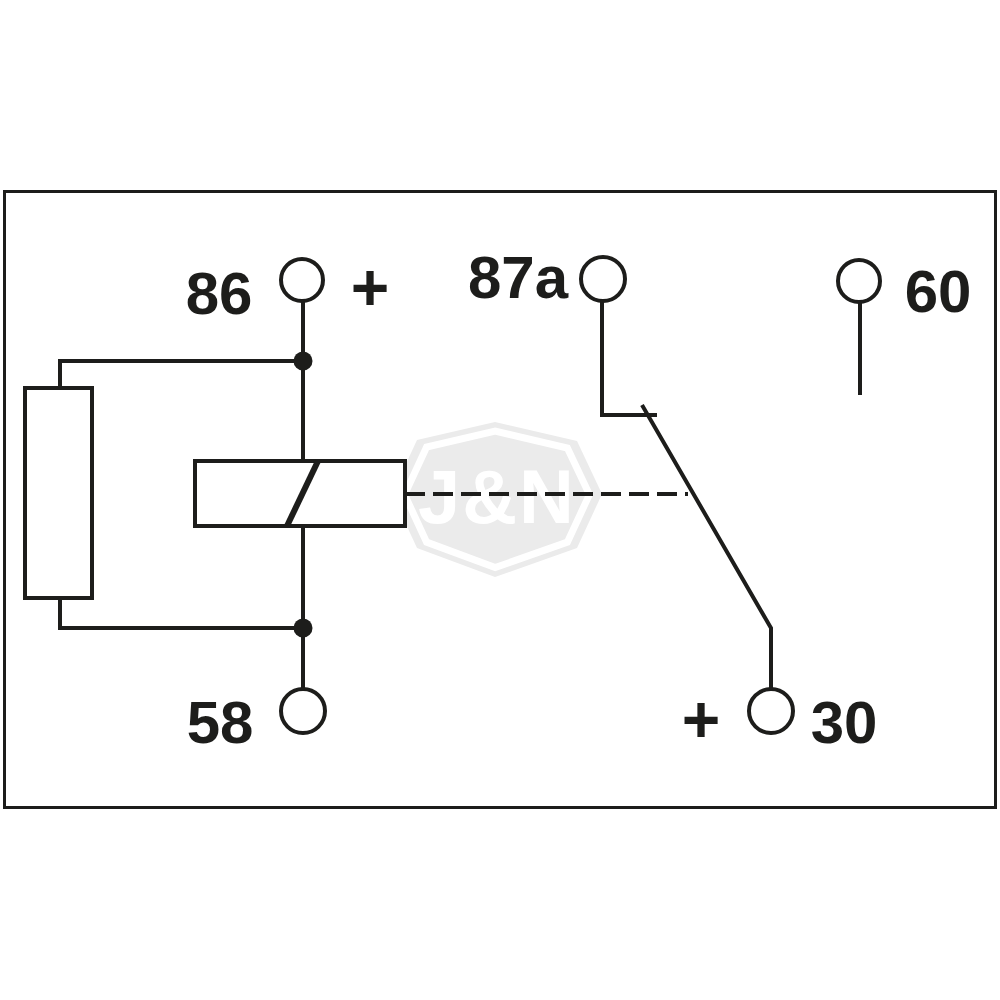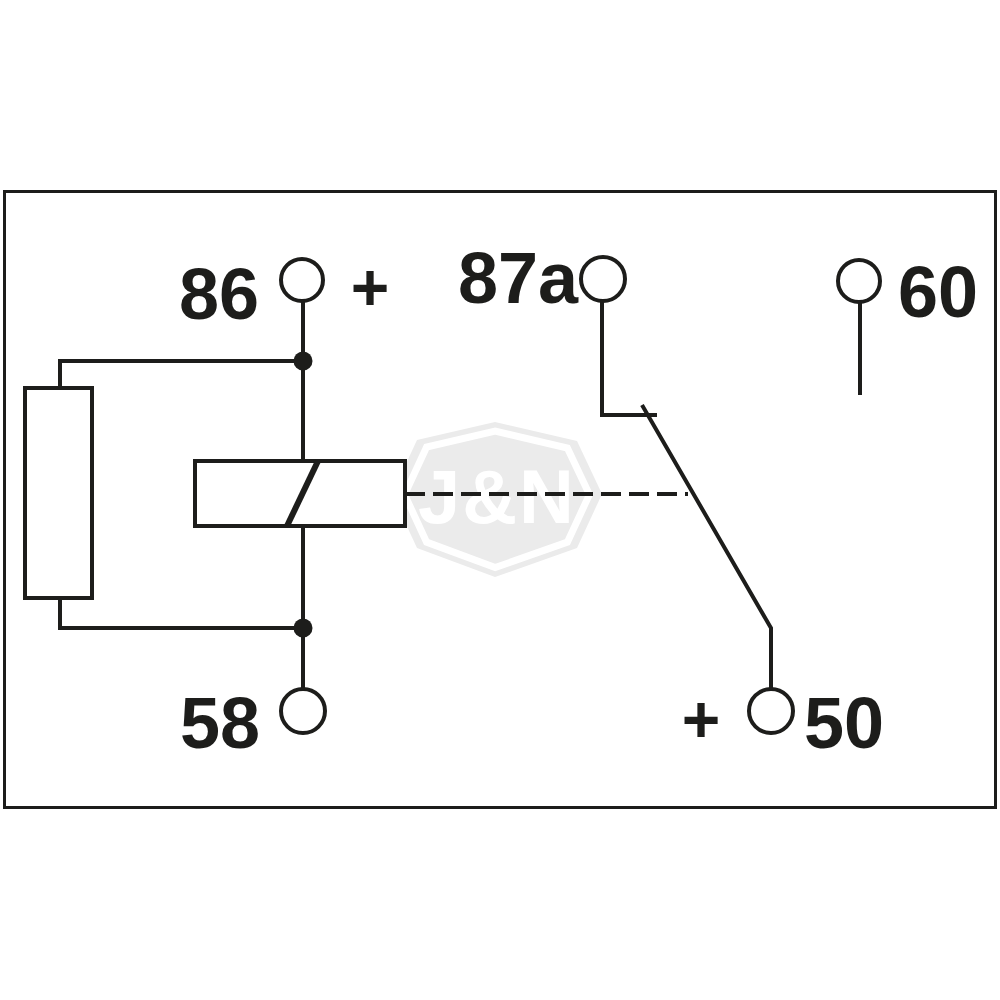--- a/index.html
+++ b/index.html
@@ -20,21 +20,21 @@
   #schematic-svg {
     position: absolute;
     left: 0;
     top: 0;
   }
   .diagram-label {
     position: absolute;
     transform: translate(-50%, -50%);
     font-family: "Liberation Sans", sans-serif;
     font-weight: bold;
-    font-size: 72px;
+    font-size: 60px;
     line-height: 1;
     color: #1d1d1b;
     white-space: nowrap;
     user-select: none;
   }
   .plus-label {
     font-size: 66px;
   }
 </style>
 </head>
@@ -90,15 +90,15 @@
   <div class="diagram-label plus-label" style="left:370px; top:287px;">+</div>
 
   <div class="diagram-label" style="left:518px; top:278px;">87a</div>
 
   <div class="diagram-label" style="left:938px; top:292px;">60</div>
 
   <div class="diagram-label" style="left:220px; top:723px;">58</div>
 
   <div class="diagram-label plus-label" style="left:701px; top:719px;">+</div>
 
-  <div class="diagram-label" style="left:844px; top:723px;">50</div>
+  <div class="diagram-label" style="left:844px; top:723px;">30</div>
 
 </div>
 
 </body></html>

